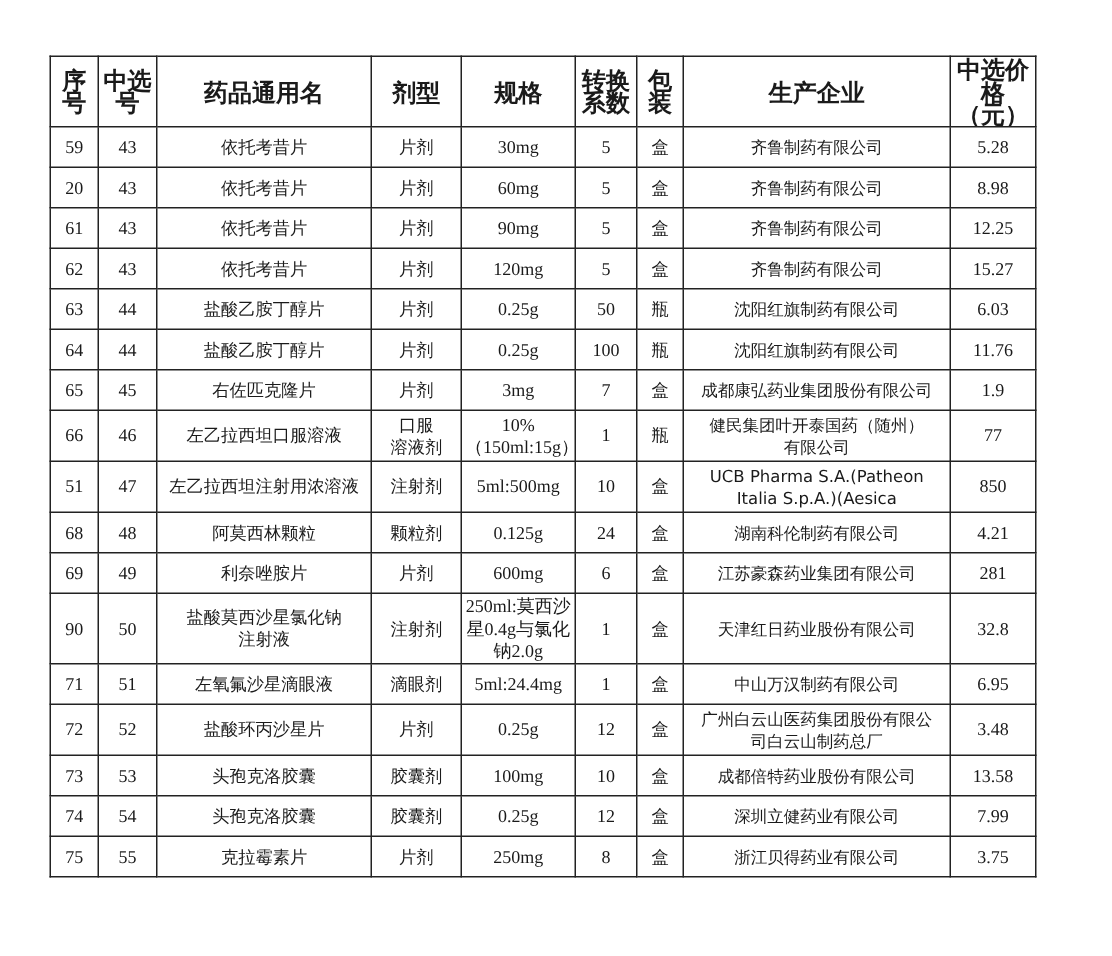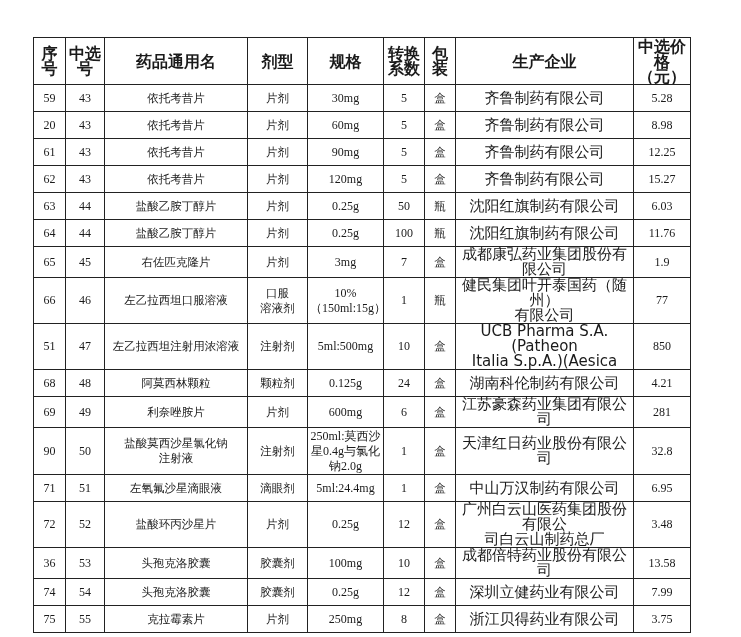--- a/index.html
+++ b/index.html
@@ -30,21 +30,21 @@
       height: 46px;
     }
     td.c-name, td.c-form, td.c-pack, td.c-mfr {
       font-family: "DejaVu Sans", "Liberation Sans", sans-serif;
       font-size: 11.5px;
     }
     td.c-spec, td.c-price, td.c-no, td.c-sel, td.c-conv {
       font-family: "Liberation Serif", "DejaVu Serif", serif;
       font-size: 12px;
     }
-    td.c-mfr { font-size: 15px; }
+    td.c-mfr { font-size: 11px; }
     tr.r1 td { height: 26px; }
     tr.r2 td { height: 33px; }
     tr.r3 td { height: 46px; }
     .cell-text { white-space: pre-line; display: block; }
   </style>
 </head>
 <body>
 
 <table class="drug-table">
   <colgroup>
@@ -502,21 +502,21 @@
         <td class="c-mfr">
           <span class="cell-text">广州白云山医药集团股份有限公
 司白云山制药总厂</span>
         </td>
         <td class="c-price">
           <span class="cell-text">3.48</span>
         </td>
       </tr>
       <tr class="r1">
         <td class="c-no">
-          <span class="cell-text">36</span>
+          <span class="cell-text">73</span>
         </td>
         <td class="c-sel">
           <span class="cell-text">53</span>
         </td>
         <td class="c-name">
           <span class="cell-text">头孢克洛胶囊</span>
         </td>
         <td class="c-form">
           <span class="cell-text">胶囊剂</span>
         </td>

